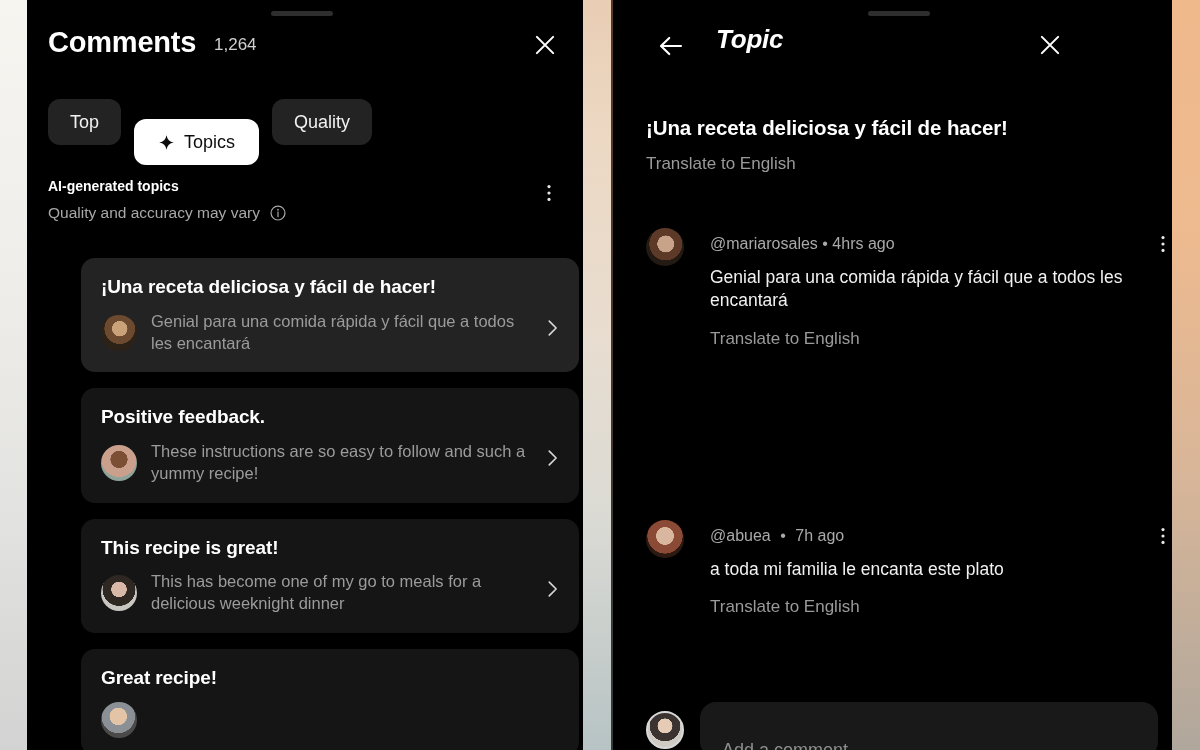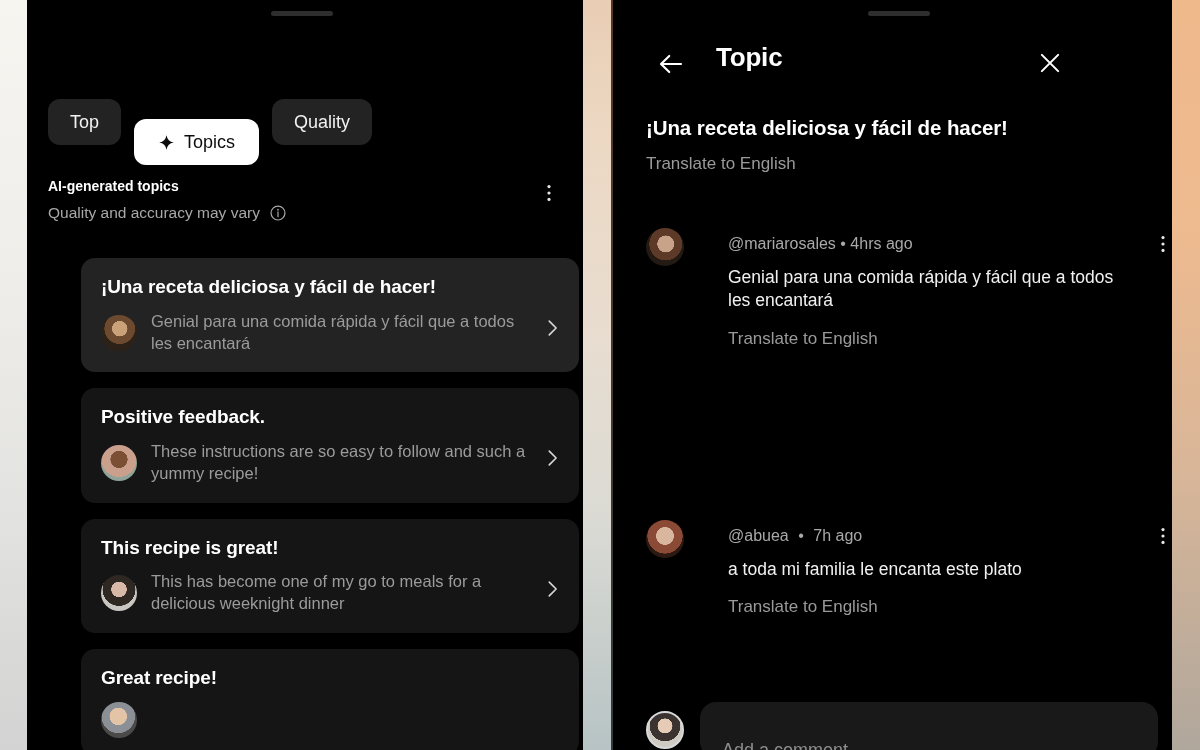--- a/index.html
+++ b/index.html
@@ -102,38 +102,38 @@
   
   .face-a { background-image: radial-gradient(circle at 52% 38%, #caa27a 0 26%, #6b4a2f 27% 52%, #2d2217 53% 100%), linear-gradient(140deg,#7a6a46,#2a2118); }
   .face-b { background-image: radial-gradient(circle at 50% 40%, #7a4f33 0 30%, #caa08d 31% 62%, #8fa39a 63% 100%), linear-gradient(160deg,#b4c0b6,#6f5244); }
   .face-c { background-image: radial-gradient(circle at 50% 40%, #d8b8a6 0 27%, #2e2722 28% 58%, #c9c6c2 59% 100%), linear-gradient(150deg,#a9a6a4,#4a4340); }
   .face-d { background-image: radial-gradient(circle at 48% 40%, #e3c4a6 0 30%, #8b9096 31% 58%, #4b4a48 59% 100%), linear-gradient(160deg,#b9b3aa,#3d3a37); }
   .face-e { background-image: radial-gradient(circle at 52% 42%, #c9a389 0 28%, #5d3a28 29% 55%, #241a14 56% 100%), linear-gradient(140deg,#6f533b,#1d1712); }
   .face-f { background-image: radial-gradient(circle at 50% 42%, #d9b79f 0 30%, #8a4a35 31% 60%, #2c1a12 61% 100%), linear-gradient(150deg,#7d4230,#1a100c); }
   .face-g { background-image: radial-gradient(circle at 50% 38%, #e6cbb6 0 27%, #3b3330 28% 56%, #cfcac4 57% 100%), linear-gradient(160deg,#bfb9b2,#473f3b); }
 
   
-  .rheader { position: absolute; left: 0; top: 42px; width: 477px; height: 46px; }
+  .rheader { position: absolute; left: 0; top: 24px; width: 477px; height: 46px; font-style: italic; }
   .back-btn { position: absolute; left: 40px; top: 4px; width: 36px; height: 36px; }
   .rheader .rtitle {
     position: absolute; left: 103px; top: 0;
     font-size: 26px; font-weight: 700; color: #fff; letter-spacing: -.2px;
   }
   .close-right { position: absolute; right: 23px; top: 4px; width: 34px; height: 34px; }
 
   .topic-head { position: absolute; left: 33px; top: 116px; width: 500px; }
   .topic-head .t-title { font-size: 20.5px; font-weight: 600; color: #fff; letter-spacing: -.1px; }
   .translate {
     display: inline-block; font-size: 17px; color: #9a9a9a; margin-top: 14px;
     background: none; border: 0; padding: 0; cursor: pointer; font-family: inherit;
   }
 
   .comment { position: absolute; width: 524px; }
   .comment .c-av { position: absolute; left: 0; top: 0; width: 38px; height: 38px; }
-  .comment .c-body { margin-left: 82px; padding-right: 40px; }
+  .comment .c-body { margin-left: 64px; padding-right: 40px; }
   .comment .c-meta { font-size: 16px; color: #a9a9a9; line-height: 1; padding-top: 8px; }
   .comment .c-text { font-size: 17.5px; color: #f1f1f1; line-height: 1.34; margin-top: 14px; }
   .comment .c-translate { font-size: 17px; color: #9a9a9a; margin-top: 16px; display: inline-block;
     background:none;border:0;padding:0;cursor:pointer;font-family:inherit; }
   .comment .kebab { position: absolute; right: -6px; top: 3px; width: 26px; height: 26px; }
 
   .composer { position: absolute; left: 33px; bottom: -8px; width: 512px; display: flex; align-items: center; gap: 16px; }
   .composer .c-av { width: 38px; height: 38px; border: 2px solid #d8d8d8; }
   .composer .field {
     flex: 1 1 auto; height: 56px; border-radius: 16px; background: #191919;
@@ -152,20 +152,29 @@
   <div class="bg-mid"></div>
   <div class="bg-right"></div>
   <div class="edge-hair" style="left:581px"></div>
   <div class="edge-hair" style="left:611px"></div>
   <div class="edge-hair" style="left:1170px"></div>
 
   <div class="panel panel-left">
 
     <div class="grabber grabber-left"></div>
 
+    <div class="lheader">
+      <div class="title">Comments</div>
+      <div class="count">1,264</div>
+      <button class="icon-btn close-left">
+        <svg width="26" height="26" viewBox="0 0 24 24">
+          <path d="M4.5 4.5 L19.5 19.5 M19.5 4.5 L4.5 19.5" stroke="#ffffff" stroke-width="1.9" stroke-linecap="round" fill="none"></path>
+        </svg>
+      </button>
+    </div>
 
     <div class="chips">
       <button class="chip">
         <span>Top</span>
       </button>
       <button class="chip active">
         <svg width="17" height="17" viewBox="0 0 24 24">
           <path d="M12 1.8 C12.9 7.6 16.4 11.1 22.2 12 C16.4 12.9 12.9 16.4 12 22.2 C11.1 16.4 7.6 12.9 1.8 12 C7.6 11.1 11.1 7.6 12 1.8 Z" fill="#0d0d0d"></path>
         </svg>
         <span>Topics</span>

